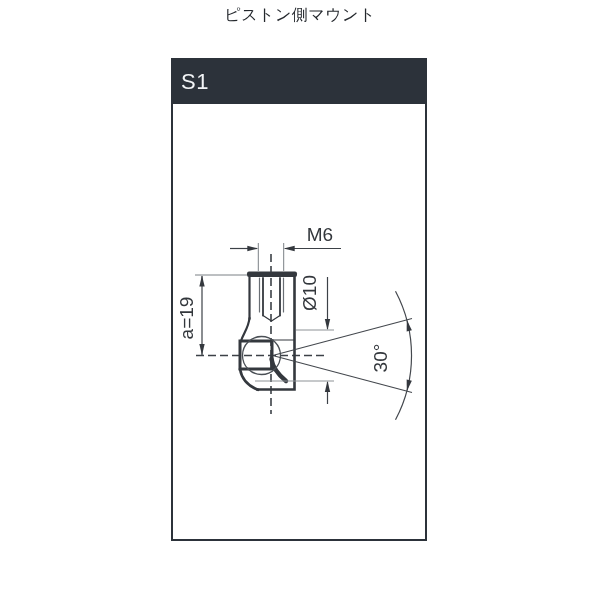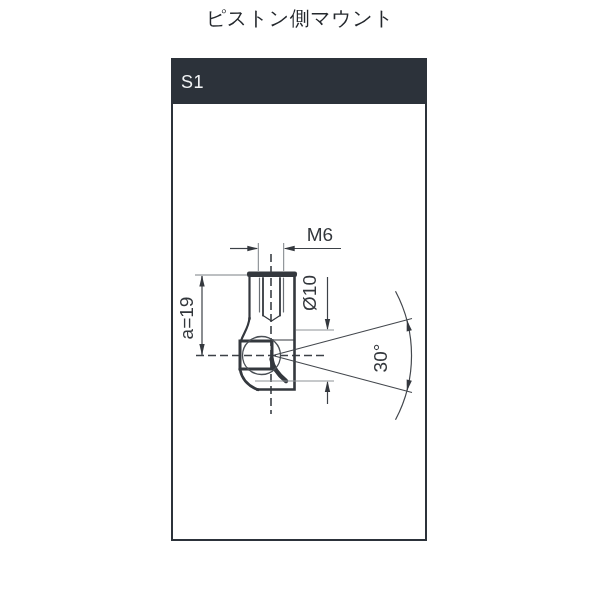--- a/index.html
+++ b/index.html
@@ -16,42 +16,42 @@
     width: 600px;
     height: 600px;
     background: #ffffff;
   }
   .page-title {
     position: absolute;
     top: 5px;
     left: 0;
     width: 600px;
     text-align: center;
-    font-size: 20px;
+    font-size: 16px;
     color: #24282d;
     letter-spacing: 0.5px;
   }
   .spec-card {
     position: absolute;
     left: 171px;
     top: 58px;
     width: 256px;
     height: 483px;
     box-sizing: border-box;
     border: 2px solid #2c323a;
     background: #ffffff;
   }
   .spec-card-header {
     height: 44px;
     background: #2c323a;
     color: #f2f4f6;
     display: flex;
     align-items: center;
     padding-left: 8px;
-    font-size: 18px;
+    font-size: 22px;
     letter-spacing: 0.5px;
   }
   .drawing-svg {
     position: absolute;
     left: 0;
     top: 0;
     width: 600px;
     height: 600px;
   }
   .dimtext {

